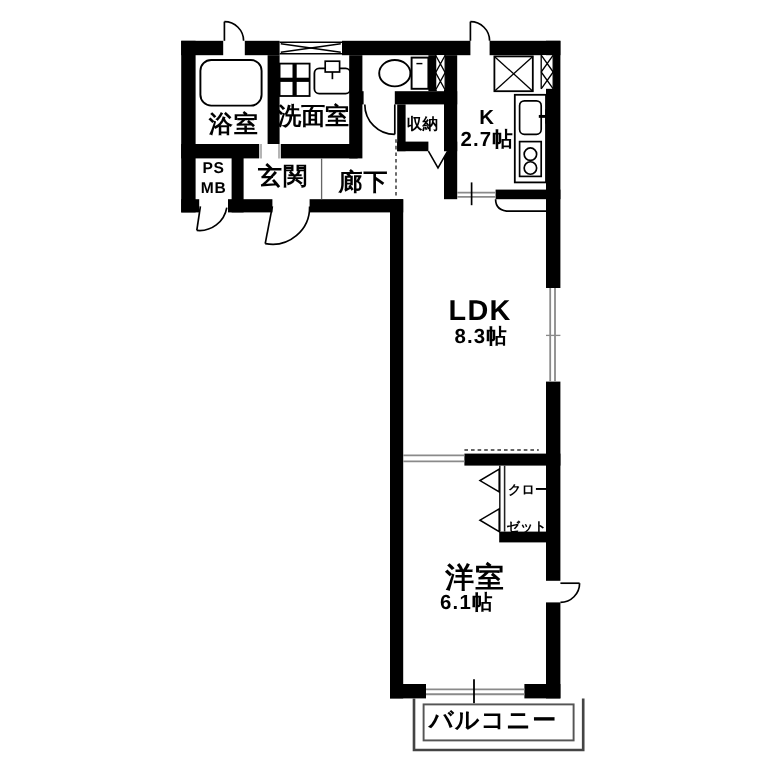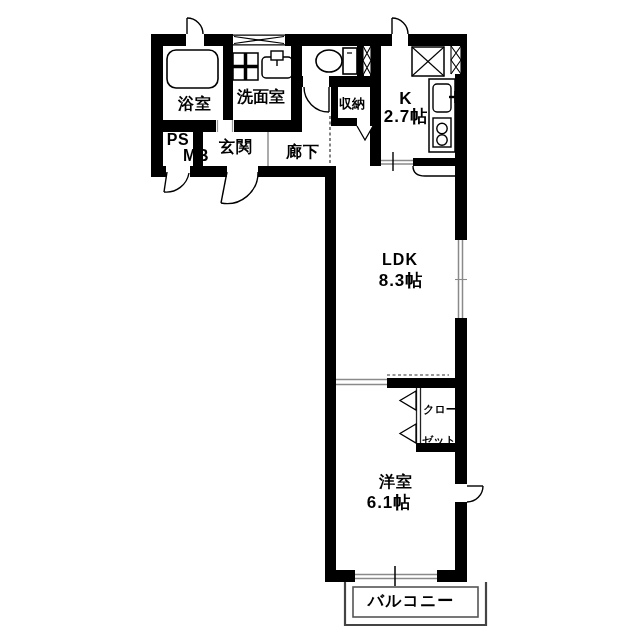--- a/index.html
+++ b/index.html
@@ -7,24 +7,24 @@
     position:relative;width:640px;height:640px;background:#fff;
     font-family:"Liberation Sans","DejaVu Sans",sans-serif;
     overflow:hidden;
   }
   .plan svg{position:absolute;left:0;top:0;}
   .lbl{
     position:absolute;transform:translate(-50%,-50%);
     color:#000;font-weight:600;white-space:nowrap;line-height:1;
     letter-spacing:1px;
   }
-  .s16{font-size:16px;}
+  .s16{font-size:20px;}
   .s17{font-size:17px;}
-  .s18{font-size:16px;}
-  .s14{font-size:16px;letter-spacing:0.5px;}
+  .s18{font-size:24px;}
+  .s14{font-size:13px;letter-spacing:0.5px;}
   .s13{font-size:13px;letter-spacing:0px;}
   .s12{font-size:11px;letter-spacing:0px;}
 </style>
 </head>
 <body>
 
 <div class="plan">
 <svg width="640" height="640" viewBox="0 0 640 640">
 
   <g fill="#000">
@@ -207,21 +207,21 @@
 
   <g fill="none">
     <path d="M345,582 V625 H486 V582" stroke="#444" stroke-width="2.2"></path>
     <rect x="353" y="587" width="125" height="30" stroke="#555" stroke-width="1.6"></rect>
   </g>
 </svg>
 
   <div class="lbl s16" style="left:195px;top:104px">浴室</div>
   <div class="lbl s16" style="left:261px;top:97px;letter-spacing:0px">洗面室</div>
   <div class="lbl s14" style="left:178px;top:140px">PS</div>
-  <div class="lbl s14" style="left:196px;top:156px">MB</div>
+  <div class="lbl s14" style="left:178px;top:156px">MB</div>
   <div class="lbl s16" style="left:236px;top:147px">玄関</div>
   <div class="lbl s16" style="left:303px;top:152px">廊下</div>
   <div class="lbl s13" style="left:352px;top:103px">収納</div>
   <div class="lbl s17" style="left:406px;top:98px">K</div>
   <div class="lbl s17" style="left:406px;top:116px">2.7帖</div>
   <div class="lbl s18" style="left:400px;top:260px">LDK</div>
   <div class="lbl s17" style="left:401px;top:280px">8.3帖</div>
   <div class="lbl s12" style="left:440px;top:409px">クロー</div>
   <div class="lbl s12" style="left:439px;top:440px">ゼット</div>
   <div class="lbl s18" style="left:396px;top:482px">洋室</div>

